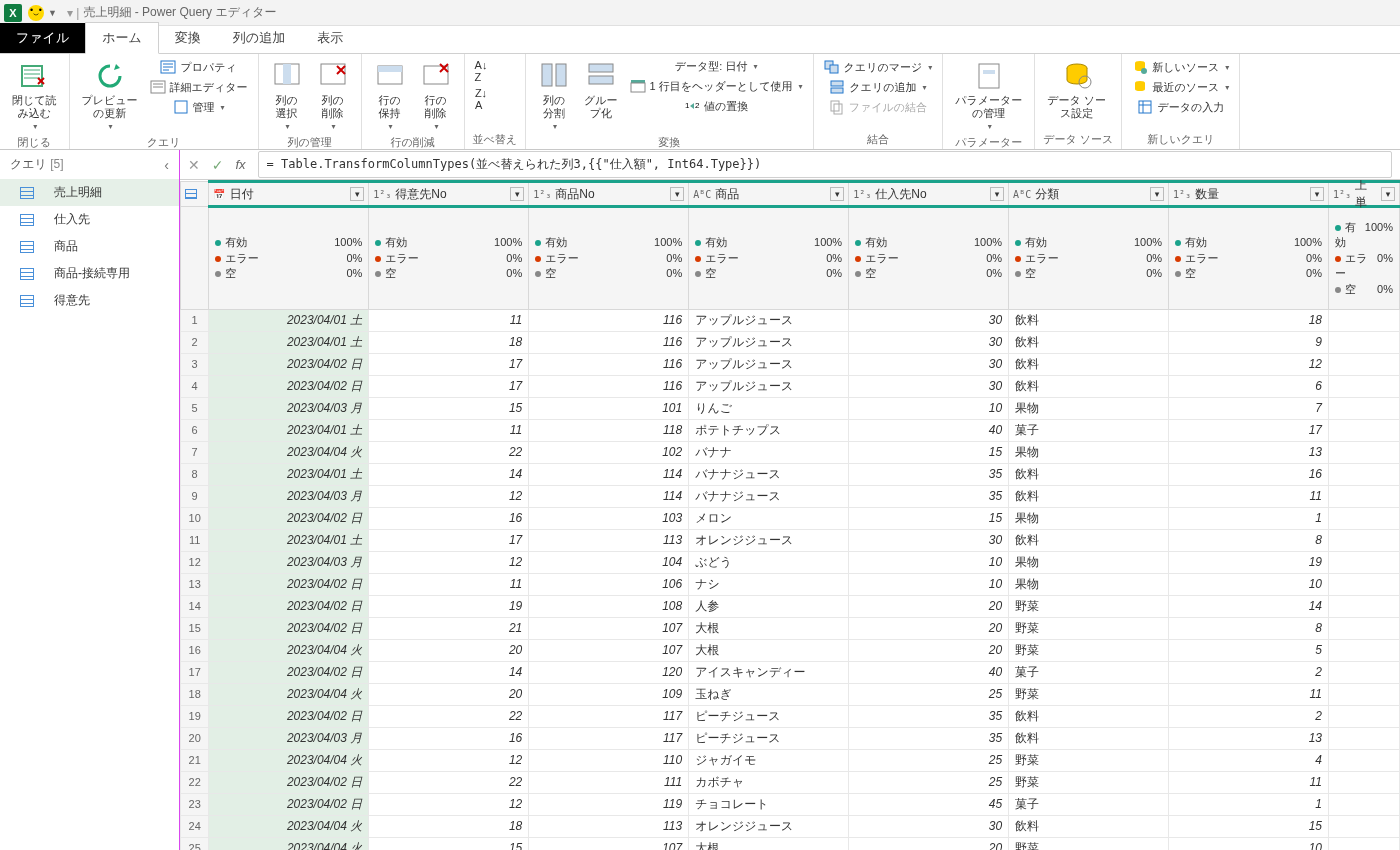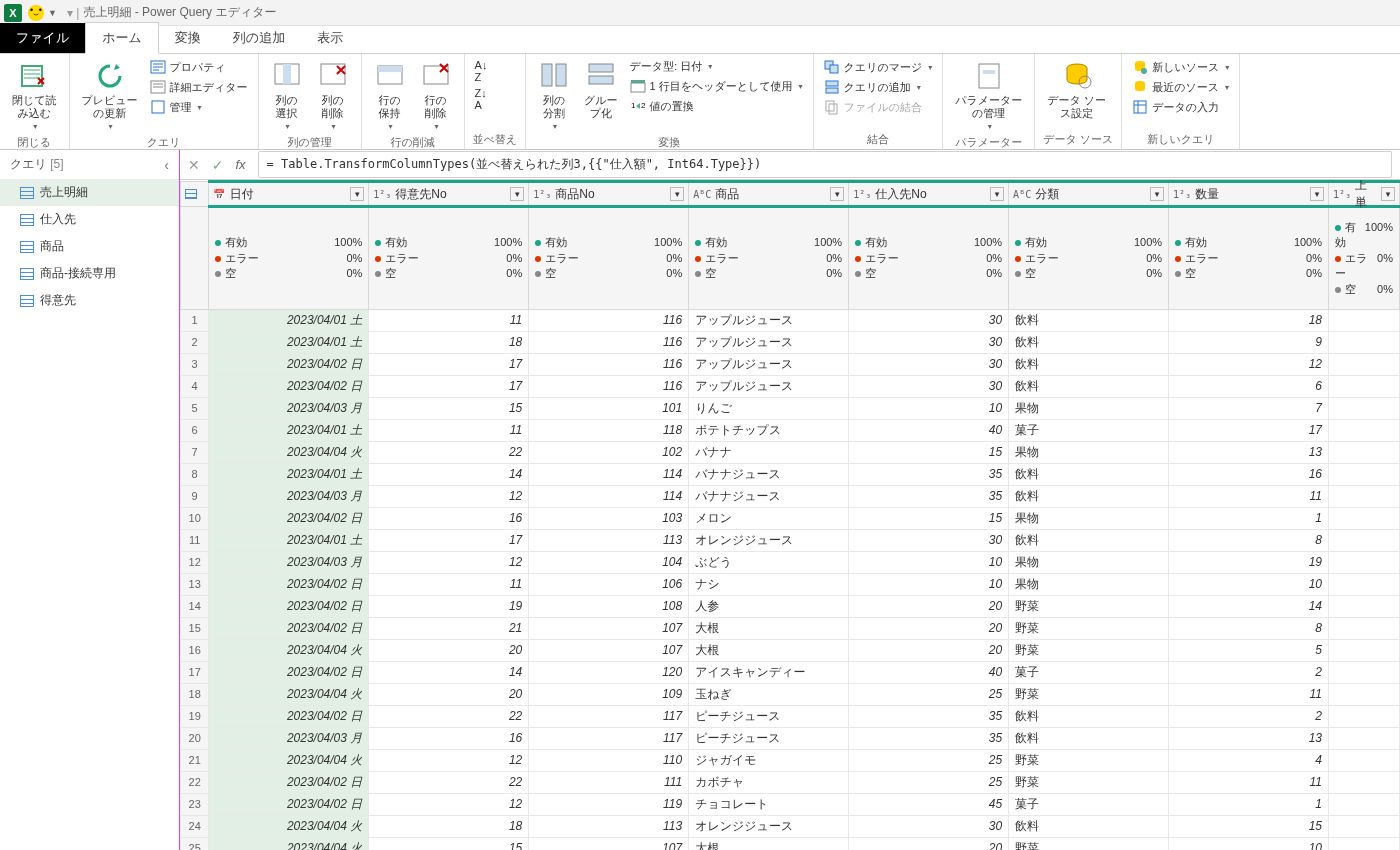--- a/index.html
+++ b/index.html
@@ -23,30 +23,30 @@
 
 .ribbon { height:96px; background:#fff; border-bottom:1px solid #c8c8c8; display:flex; }
 .group { border-right:1px solid #e0e0e0; padding:4px 8px 0 8px; display:flex; flex-direction:column; }
 .group-body { flex:1; display:flex; gap:6px; align-items:flex-start; }
 .group-label { text-align:center; font-size:11px; color:#666; padding:2px 0; }
 .rbtn { display:flex; flex-direction:column; align-items:center; gap:2px; padding:2px 4px; cursor:pointer; }
 .rbtn.big .ric { width:32px; height:32px; }
 .rbtn .lbl { font-size:11px; text-align:center; line-height:1.2; }
 .ric { width:16px; height:16px; display:inline-block; }
 .ric svg { width:100%; height:100%; }
-.vstack { display:flex; flex-direction:column; gap:2px; }
+.vstack { display:flex; flex-direction:column; gap:2px;align-items:center; }
 .vstack .sitem { display:flex; align-items:center; gap:4px; font-size:11px; padding:1px 2px; cursor:pointer; white-space:nowrap; }
 .drop-arr { font-size:8px; color:#666; margin-left:2px; }
 
 
 .main { display:flex; height:700px; }
 .sidebar { width:180px; border-right:1px solid #d946ef; background:#fff; }
 .side-hdr { display:flex; justify-content:space-between; align-items:center; padding:6px 10px; font-size:12px; color:#555; }
 .side-hdr .chev { font-size:14px; color:#777; }
-.side-list .qitem { display:flex; align-items:center; gap:6px; padding:5px 20px 5px 20px; font-size:12px; cursor:pointer; }
+.side-list .qitem { display:flex; align-items:center; gap:20px; padding:5px 20px 5px 20px; font-size:12px; cursor:pointer; }
 .side-list .qitem.active { background:#e6f0e8; }
 .qicon { width:14px; height:12px; border:1px solid #4a90d9; display:inline-block; position:relative; }
 .qicon::before,.qicon::after { content:""; position:absolute; left:0; right:0; height:1px; background:#4a90d9; }
 .qicon::before { top:3px; } .qicon::after { top:7px; }
 
 .content { flex:1; display:flex; flex-direction:column; }
 .formula { height:30px; display:flex; align-items:center; border-bottom:1px solid #d0d0d0; padding:0 8px; gap:12px; }
 .formula .fbtn { color:#999; font-size:14px; cursor:pointer; }
 .formula .fx { font-style:italic; font-size:13px; color:#666; }
 .formula .fval { flex:1; font-family:Consolas,monospace; font-size:12px; color:#333; border:1px solid #d0d0d0; padding:4px 8px; border-radius:2px; }

